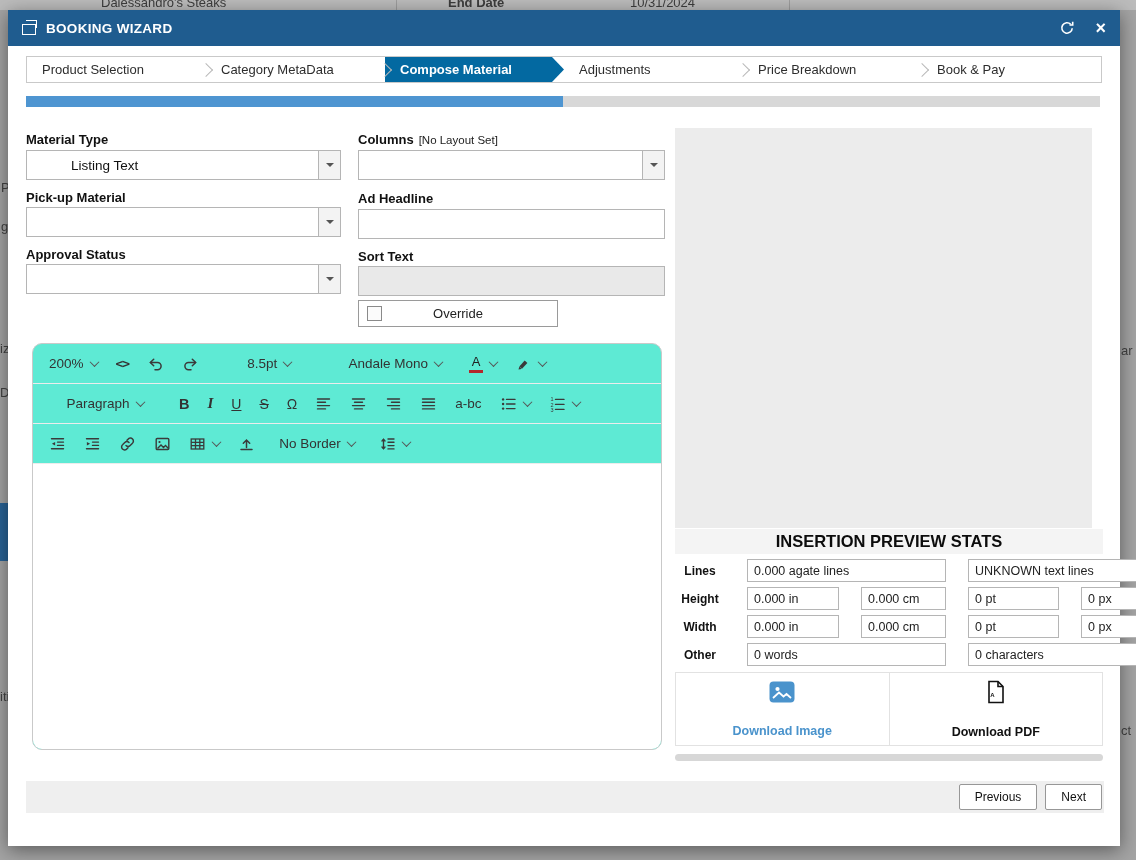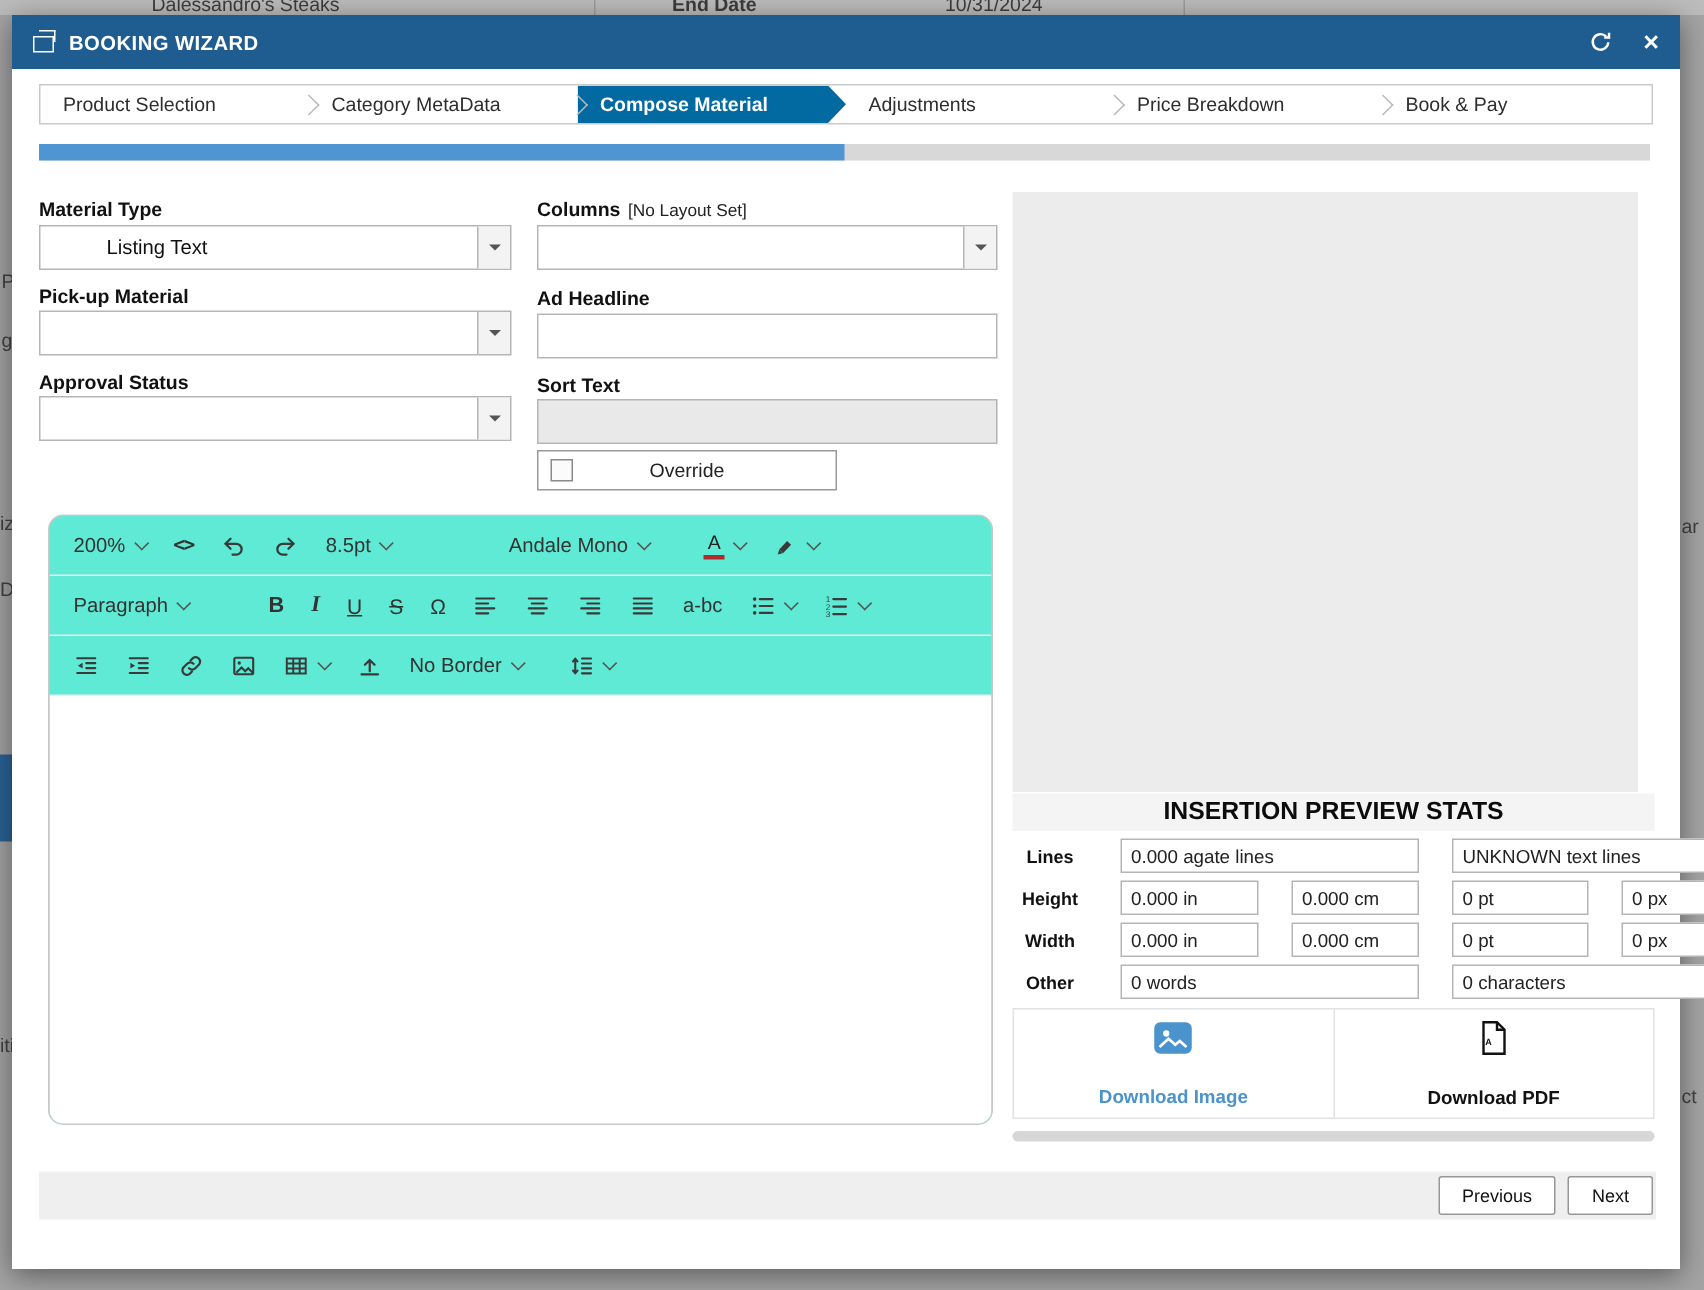--- a/index.html
+++ b/index.html
@@ -57,21 +57,21 @@
             background:#fff;cursor:pointer;}
   .ovr-check{position:absolute;left:8px;top:5px;width:13px;height:13px;border:1px solid #8a8a8a;background:#fbfbfb;}
   .ovr-label{display:block;text-align:center;line-height:25px;font-size:13px;color:#222;}
 
   
   .editor{position:absolute;left:24px;top:333px;width:630px;height:407px;border:1px solid #c9c9c9;
           border-radius:10px;background:#5eead4;box-sizing:border-box;overflow:hidden;}
   .tb-row{display:flex;align-items:center;height:39px;padding:0 16px;border-bottom:1px solid #ececec;}
   .tb-item{display:flex;align-items:center;margin-right:18px;color:#333;font-size:13.5px;
            white-space:nowrap;cursor:pointer;}
-  .tb-select{justify-content:flex-start;}
+  .tb-select{justify-content:center;}
   .w104{width:104px;} .w112{width:112px;} .w96{width:88px;}
   .chev{display:inline-block;width:6px;height:6px;border-right:1.4px solid #555;border-bottom:1.4px solid #555;
         transform:rotate(45deg) translate(-1px,-1px);margin-left:7px;}
   .tb-code{font-family:"DejaVu Sans Mono",monospace;font-weight:bold;font-size:13px;letter-spacing:-1px;}
   .tb-B{font-weight:bold;font-size:14.5px;}
   .tb-I{font-style:italic;font-family:"Liberation Serif",serif;font-weight:600;font-size:15px;}
   .tb-U{text-decoration:underline;font-size:14px;}
   .tb-S{text-decoration:line-through;font-size:14px;}
   .tb-O{font-size:14px;}
   .colA{display:flex;flex-direction:column;align-items:center;line-height:1;}

